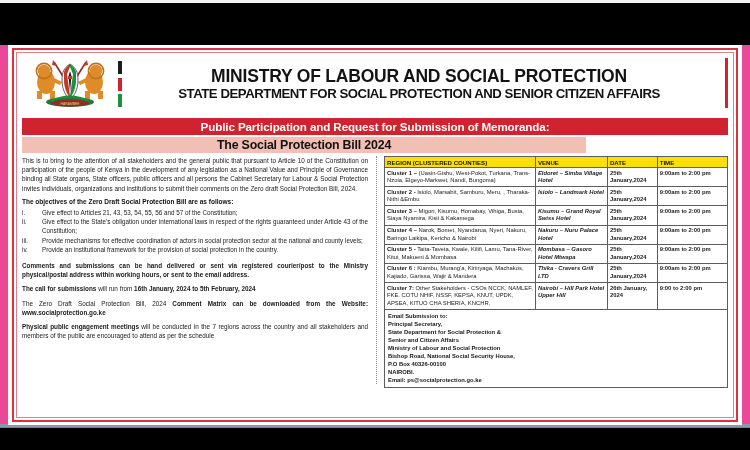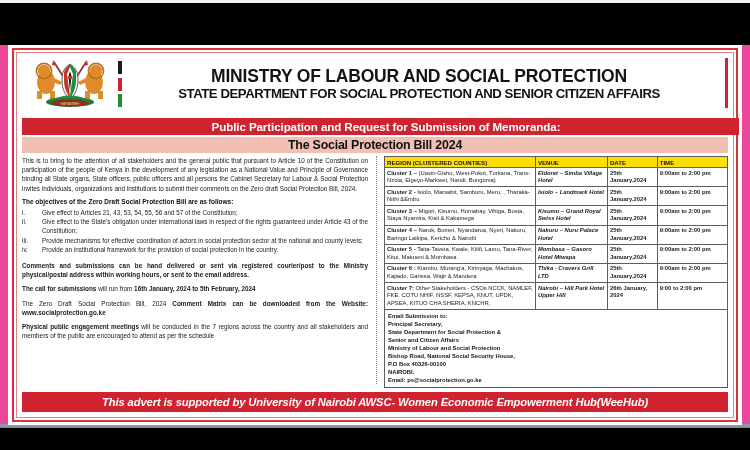--- a/index.html
+++ b/index.html
@@ -38,24 +38,24 @@
   .bar-g{background:#1f8f3e;}
   .titles{flex:1;text-align:center;padding-right:22px;}
   .t1{font-size:17.5px;font-weight:bold;letter-spacing:-0.2px;color:#131313;line-height:1.08;}
   .t2{font-size:13.2px;font-weight:bold;letter-spacing:-0.45px;color:#131313;line-height:1.12;margin-top:1px;}
   .header-rightbar{position:absolute;right:0;top:2px;width:3px;height:50px;background:#cf2430;}
 
   
   .banner{
     position:absolute;left:22px;top:118px;width:706px;height:17px;
     background:#cf2430;color:#fff;font-weight:bold;font-size:11.6px;
-    display:flex;align-items:center;justify-content:center;letter-spacing:-0.1px;padding-left:11px;
+    display:flex;align-items:center;justify-content:center;letter-spacing:-0.1px;
   }
   .banner2{
-    position:absolute;left:22px;top:137px;width:706px;height:16px;
+    position:absolute;left:22px;top:137px;width:564px;height:16px;
     background:#f2bfb4;color:#111;font-weight:bold;font-size:12.4px;
     display:flex;align-items:center;justify-content:center;letter-spacing:-0.2px;
   }
 
   
   .cols{position:absolute;left:22px;top:156px;width:706px;height:228px;display:flex;}
   .colL{width:355px;padding-right:8px;box-sizing:border-box;border-right:1px dotted #8c8c8c;}
   .colR{width:351px;padding-left:7px;box-sizing:border-box;}
 
   .p{font-size:6.35px;line-height:1.45;color:#1a1a1a;text-align:justify;margin:0 0 5px 0;}
@@ -269,15 +269,14 @@
         <div>Senior and Citizen Affairs</div>
         <div>Ministry of Labour and Social Protection</div>
         <div>Bishop Road, National Social Security House,</div>
         <div>P.O Box 40326-00100</div>
         <div>NAIROBI.</div>
         <div>Email: ps@socialprotection.go.ke</div>
       </div>
     </div>
   </div>
 
-  <div class="footer">This advert is supported by  University of Nairobi  AWSC- Women Economic Empowerment Hub(WeeHub)</div>
 
 </div>
 
 </body></html>

